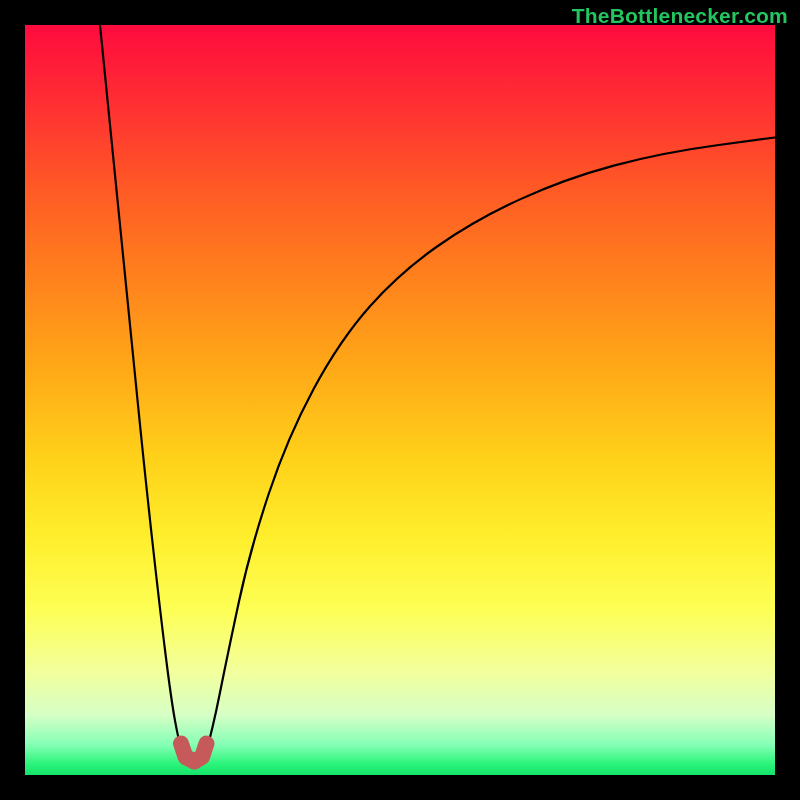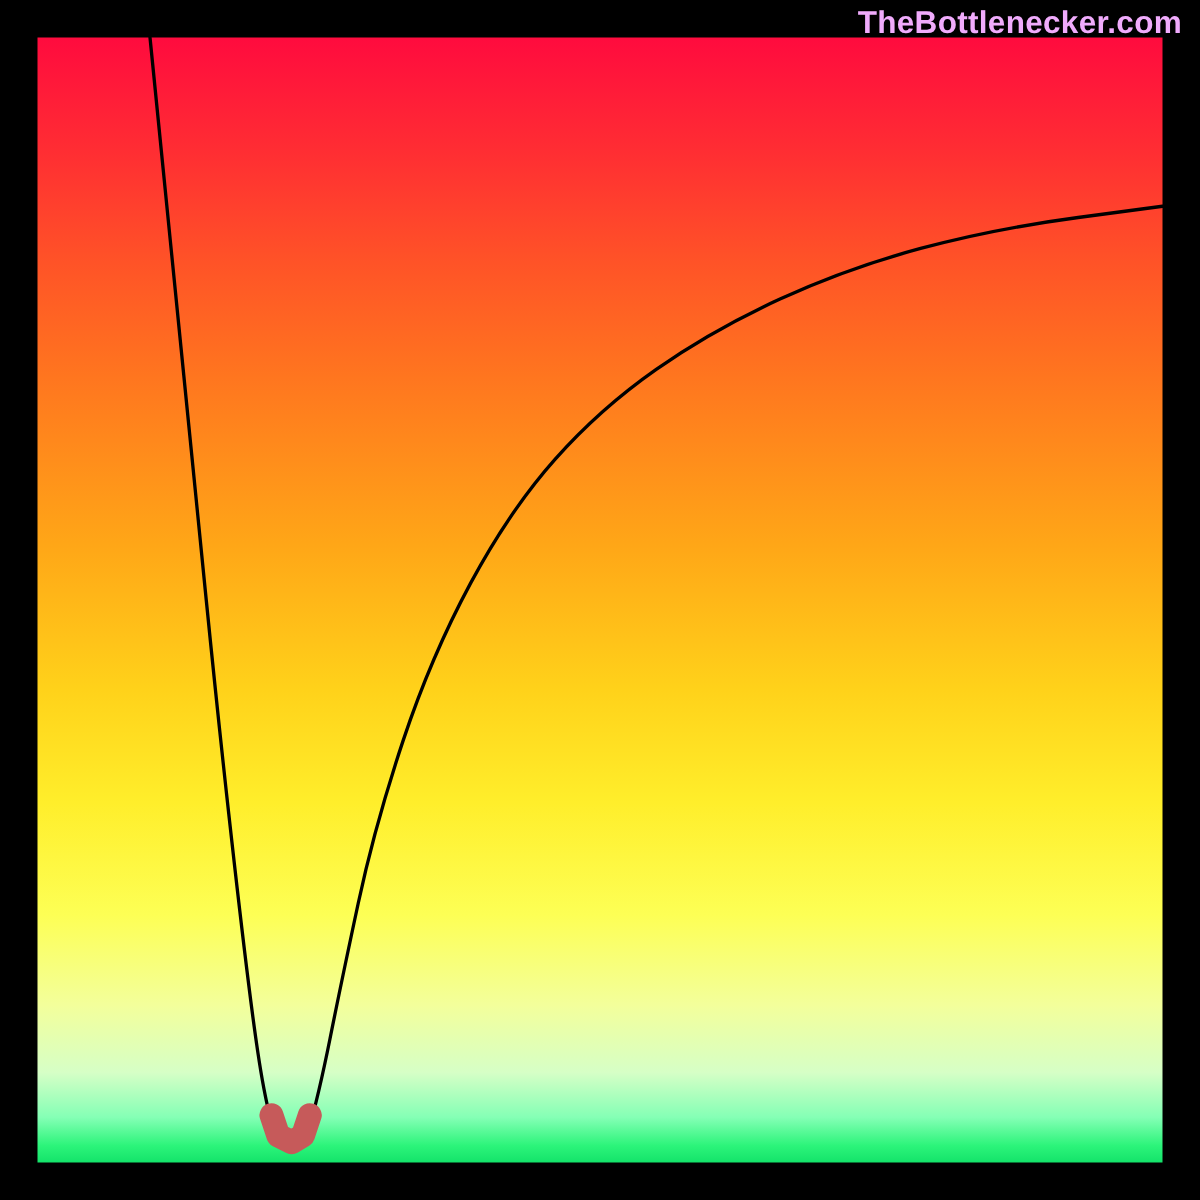--- a/index.html
+++ b/index.html
@@ -33,21 +33,21 @@
       #2cf47a 98.5%,
       #14e36a 100%
     );
   }
   .watermark {
     position: absolute;
     top: 4px;
     right: 12px;
     font-size: 21px;
     font-weight: 600;
-    color: #f0abfc;
+    color: #22c55e;
     letter-spacing: 0.2px;
     pointer-events: none;
   }
   svg.curves {
     position: absolute;
     inset: 0;
     width: 750px;
     height: 750px;
     overflow: visible;
   }

